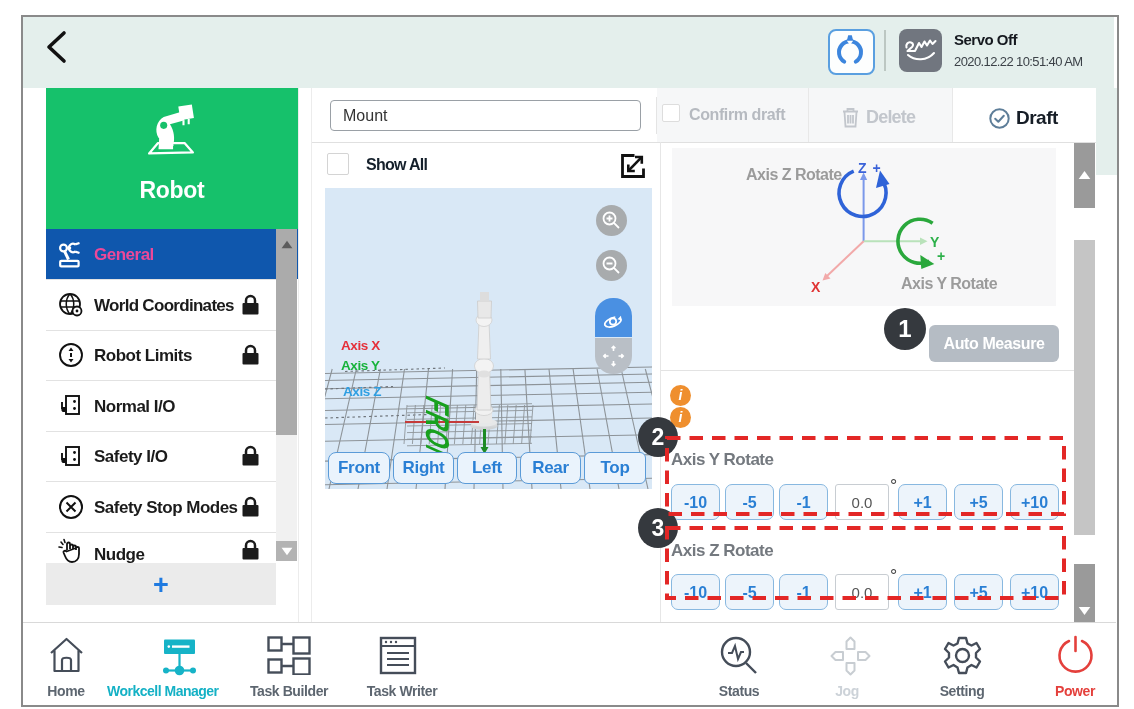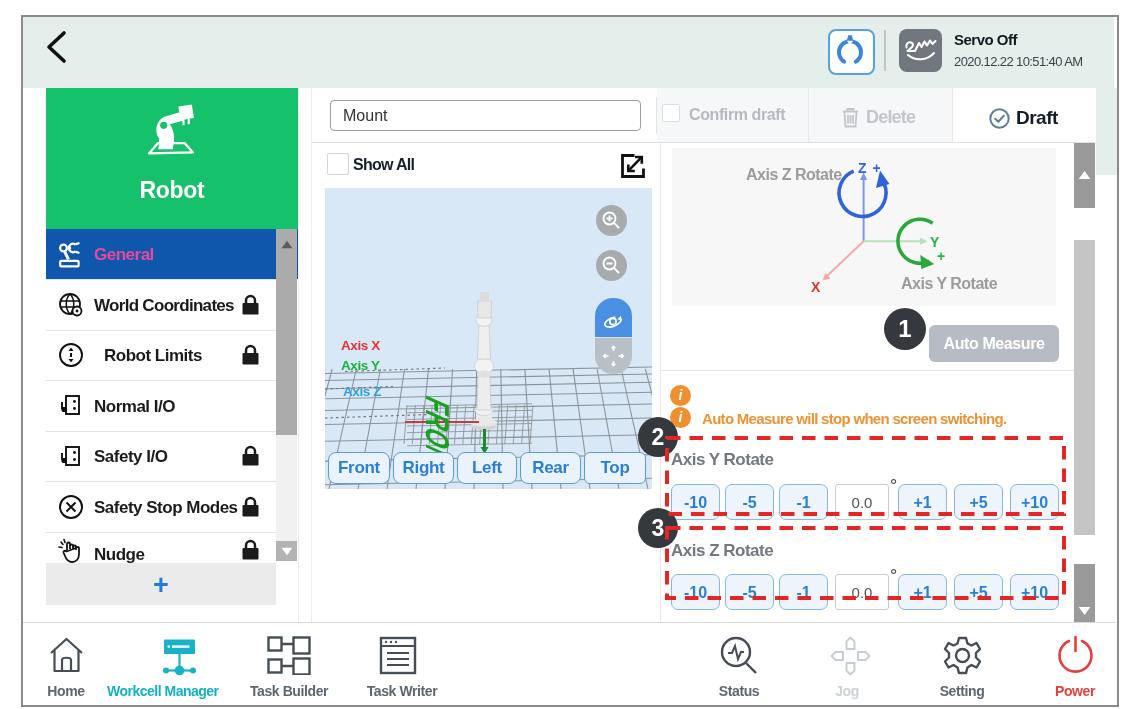--- a/index.html
+++ b/index.html
@@ -76,21 +76,21 @@
 <path d="M13 3 C8 8 8 18 13 23 M13 3 C18 8 18 18 13 23 M3.6 10 L22.4 10 M3.6 16 L22.4 16" fill="none" stroke="#111" stroke-width="1.5"></path>
 <circle cx="20" cy="20" r="4.5" fill="#fff" stroke="#111" stroke-width="1.8"></circle>
 <circle cx="20" cy="20" r="1.4" fill="#111"></circle>
 </svg>
 
 <svg class="abs" style="left:242px;top:294px;" width="17" height="21" viewBox="0 0 17 21">
 <path d="M4 9.5 L4 6.5 A 4.5 4.5 0 0 1 13 6.5 L13 9.5" fill="none" stroke="#1b1b1b" stroke-width="2.5"></path>
 <rect x="0.5" y="9" width="16" height="11.5" rx="1" fill="#1b1b1b"></rect>
 </svg>
 
-<div class="abs b" style="left:104px;top:346px;font-size:17px;color:#1b1b1b;letter-spacing:-0.5px;">Robot Limits</div>
+<div class="abs b" style="left:94px;top:346px;font-size:17px;color:#1b1b1b;letter-spacing:-0.5px;">Robot Limits</div>
 <svg class="abs" style="left:58px;top:342px;" width="26" height="26" viewBox="0 0 26 26">
 <circle cx="13" cy="13" r="11" fill="none" stroke="#111" stroke-width="1.9"></circle>
 <path d="M13 5.5 L10.5 9 L15.5 9 Z M13 20.5 L10.5 17 L15.5 17 Z" fill="#111"></path>
 <rect x="12" y="11" width="2" height="4" fill="#111"></rect>
 </svg>
 <svg class="abs" style="left:242px;top:344px;" width="17" height="21" viewBox="0 0 17 21">
 <path d="M4 9.5 L4 6.5 A 4.5 4.5 0 0 1 13 6.5 L13 9.5" fill="none" stroke="#1b1b1b" stroke-width="2.5"></path>
 <rect x="0.5" y="9" width="16" height="11.5" rx="1" fill="#1b1b1b"></rect>
 </svg>
 
@@ -180,21 +180,21 @@
 <div class="abs" style="left:952px;top:88px;width:144px;height:54px;background:#fff;"></div>
 <div class="abs" style="left:952px;top:88px;width:1px;height:54px;background:#e8e8e8;"></div>
 <svg class="abs" style="left:989px;top:108px;" width="21" height="21" viewBox="0 0 21 21">
 <circle cx="10.5" cy="10.5" r="9.2" fill="none" stroke="#5e7e99" stroke-width="2"></circle>
 <path d="M6.2 10.8 L9.3 13.8 L14.8 7.8" fill="none" stroke="#5e7e99" stroke-width="2" stroke-linecap="round" stroke-linejoin="round"></path>
 </svg>
 <div class="abs b" style="left:1016px;top:107px;font-size:19px;color:#161d26;letter-spacing:-0.5px;">Draft</div>
 
 <div class="abs" style="left:327px;top:153px;width:20px;height:20px;background:#fff;border:1px solid #d4d4d4;border-radius:2px;"></div>
 
-<div class="abs b" style="left:353px;top:156px;font-size:16px;color:#15202b;letter-spacing:-0.7px;">Show All</div>
+<div class="abs b" style="left:366px;top:156px;font-size:16px;color:#15202b;letter-spacing:-0.7px;">Show All</div>
 
 <svg class="abs" style="left:621px;top:154px;" width="24" height="24" viewBox="0 0 24 24">
 <path d="M13.5 1.5 L1.5 1.5 L1.5 22.5 L22.5 22.5 L22.5 14.5" fill="none" stroke="#111" stroke-width="2.8"></path>
 <path d="M7.8 16.4 L20.4 3.4" stroke="#111" stroke-width="2.6"></path>
 <path d="M14 3 L20.8 3 L20.8 9.8" fill="none" stroke="#111" stroke-width="2.6"></path>
 <path d="M7.3 10.4 L7.3 17 L13.8 17" fill="none" stroke="#111" stroke-width="2.6"></path>
 </svg>
 
 <div class="abs" style="left:325px;top:188px;width:327px;height:301px;background:#d9e8f6;"></div>
 <svg class="abs" style="left:325px;top:188px;" width="327" height="301" viewBox="0 0 327 301" id="viewersvg">
@@ -352,21 +352,20 @@
 
 <div class="abs b" style="left:884px;top:308px;width:42px;height:42px;border-radius:50%;background:#35393e;color:#fff;font-size:24px;line-height:42px;text-align:center;">1</div>
 
 <div class="abs b" style="left:929px;top:325px;width:130px;height:37px;background:#b5bcc4;border-radius:6px;color:#fff;font-size:16px;line-height:37px;text-align:center;letter-spacing:-0.4px;">Auto Measure</div>
 
 <div class="abs" style="left:661px;top:370px;width:413px;height:1px;background:#e3e3e3;"></div>
 
 <div class="abs" style="left:670px;top:385px;width:21px;height:21px;border-radius:50%;background:#ef8f2e;color:#fff;font-size:14px;font-weight:bold;font-style:italic;text-align:center;line-height:21px;">i</div>
 
 <div class="abs" style="left:670px;top:407px;width:21px;height:21px;border-radius:50%;background:#ef8f2e;color:#fff;font-size:14px;font-weight:bold;font-style:italic;text-align:center;line-height:21px;">i</div>
-<div class="abs b" style="left:702px;top:410px;font-size:15px;color:#ec9335;letter-spacing:-0.7px;">Auto Measure will stop when screen switching.</div>
 
 <div class="abs b" style="left:638px;top:417px;width:40px;height:40px;border-radius:50%;background:#35393e;color:#fff;font-size:23px;line-height:40px;text-align:center;">2</div>
 
 <div class="abs b" style="left:671px;top:450px;font-size:17px;color:#74797f;letter-spacing:-0.5px;">Axis Y Rotate</div>
 
 <div class="abs b" style="left:671px;top:484px;width:49px;height:36px;background:#edf4fb;border:1.6px solid #88b8e0;border-radius:7px;color:#2a7fd4;font-size:16px;line-height:36px;text-align:center;box-sizing:border-box;">-10</div>
 
 <div class="abs b" style="left:725px;top:484px;width:49px;height:36px;background:#edf4fb;border:1.6px solid #88b8e0;border-radius:7px;color:#2a7fd4;font-size:16px;line-height:36px;text-align:center;box-sizing:border-box;">-5</div>
 
 <div class="abs b" style="left:779px;top:484px;width:49px;height:36px;background:#edf4fb;border:1.6px solid #88b8e0;border-radius:7px;color:#2a7fd4;font-size:16px;line-height:36px;text-align:center;box-sizing:border-box;">-1</div>

